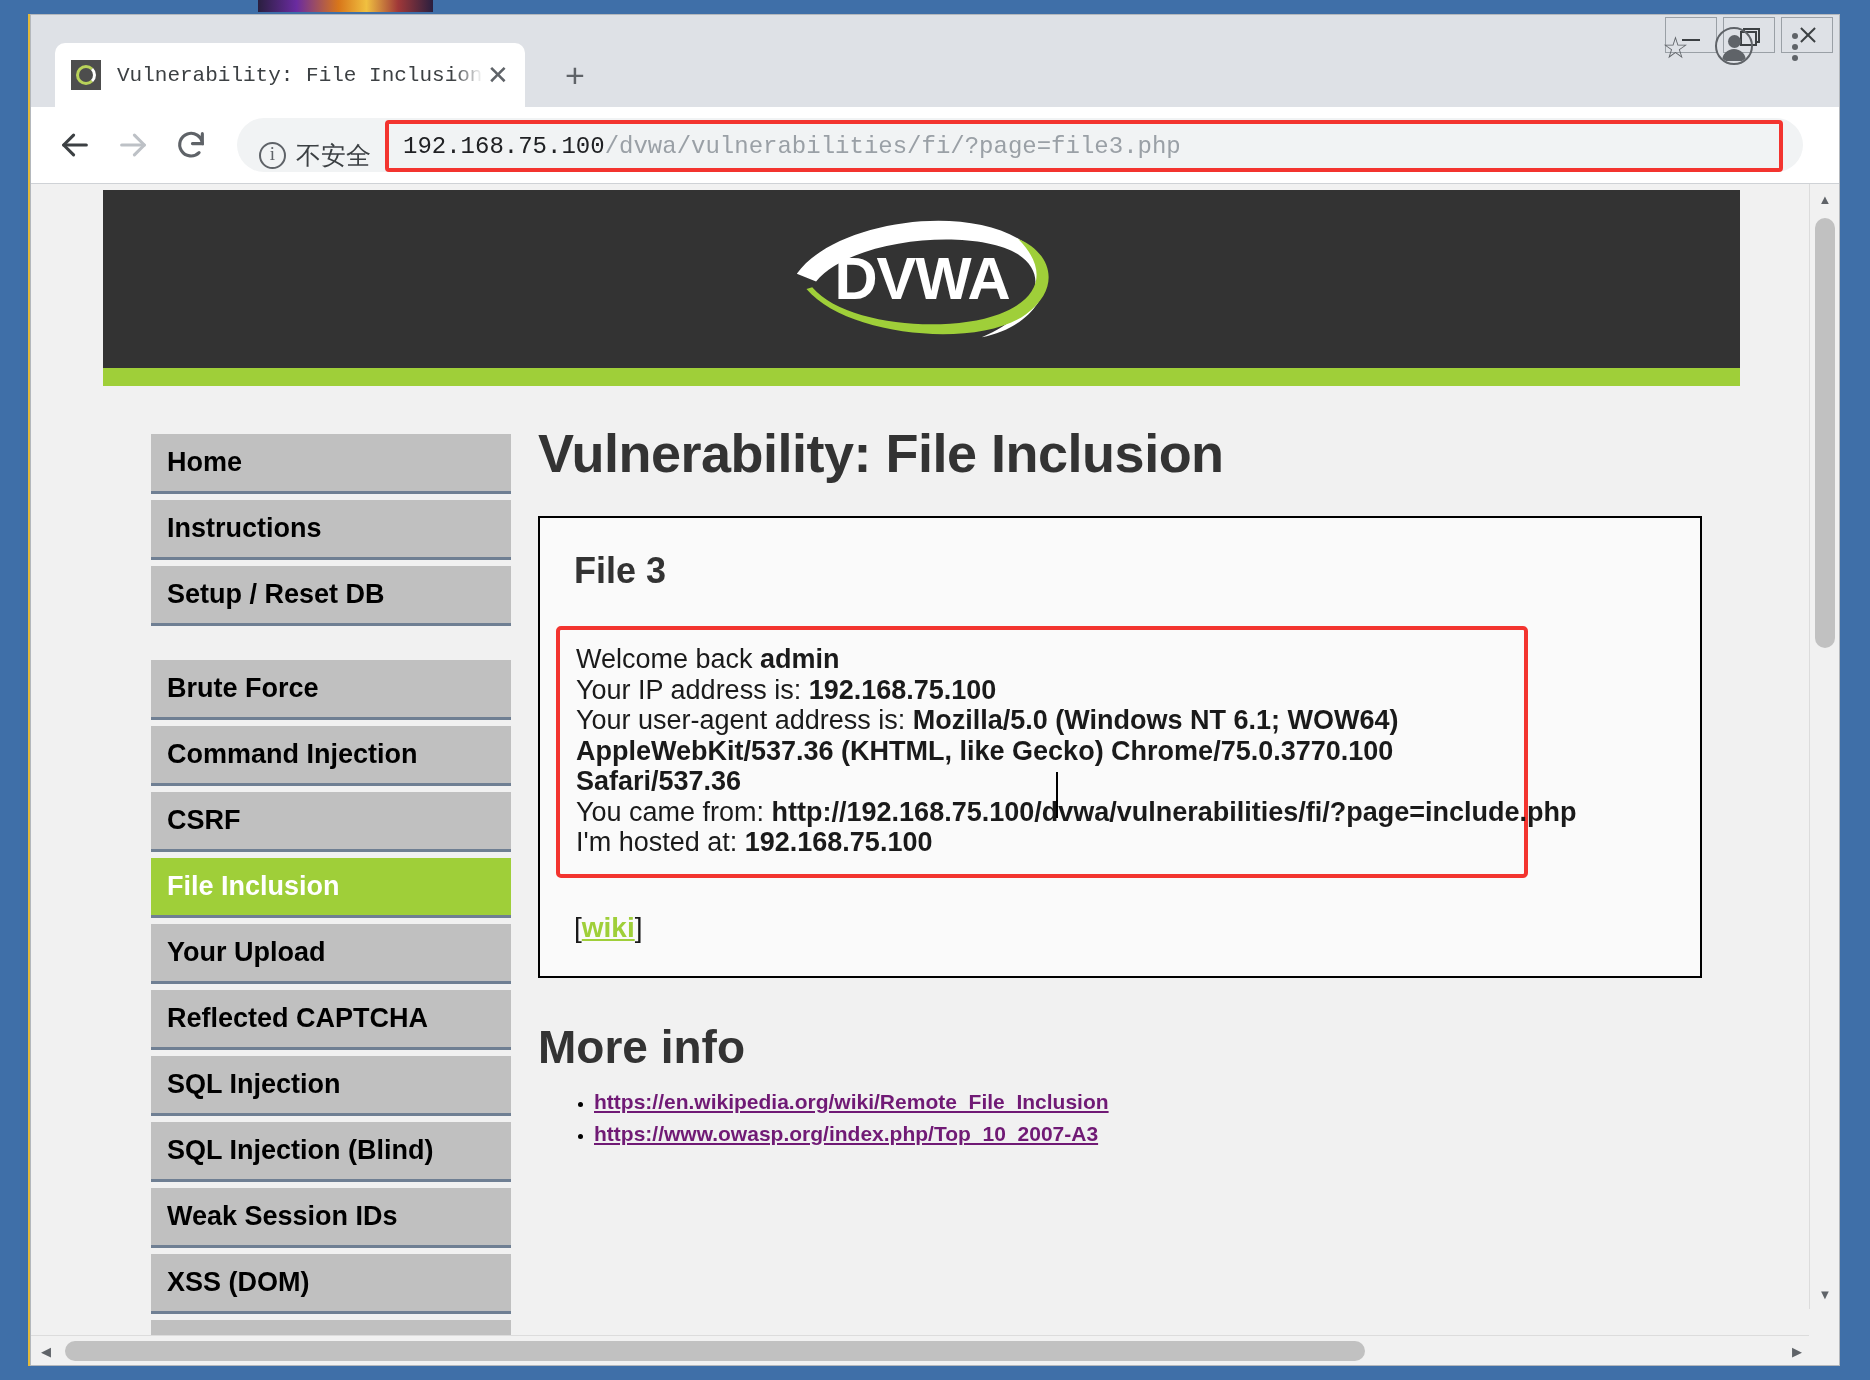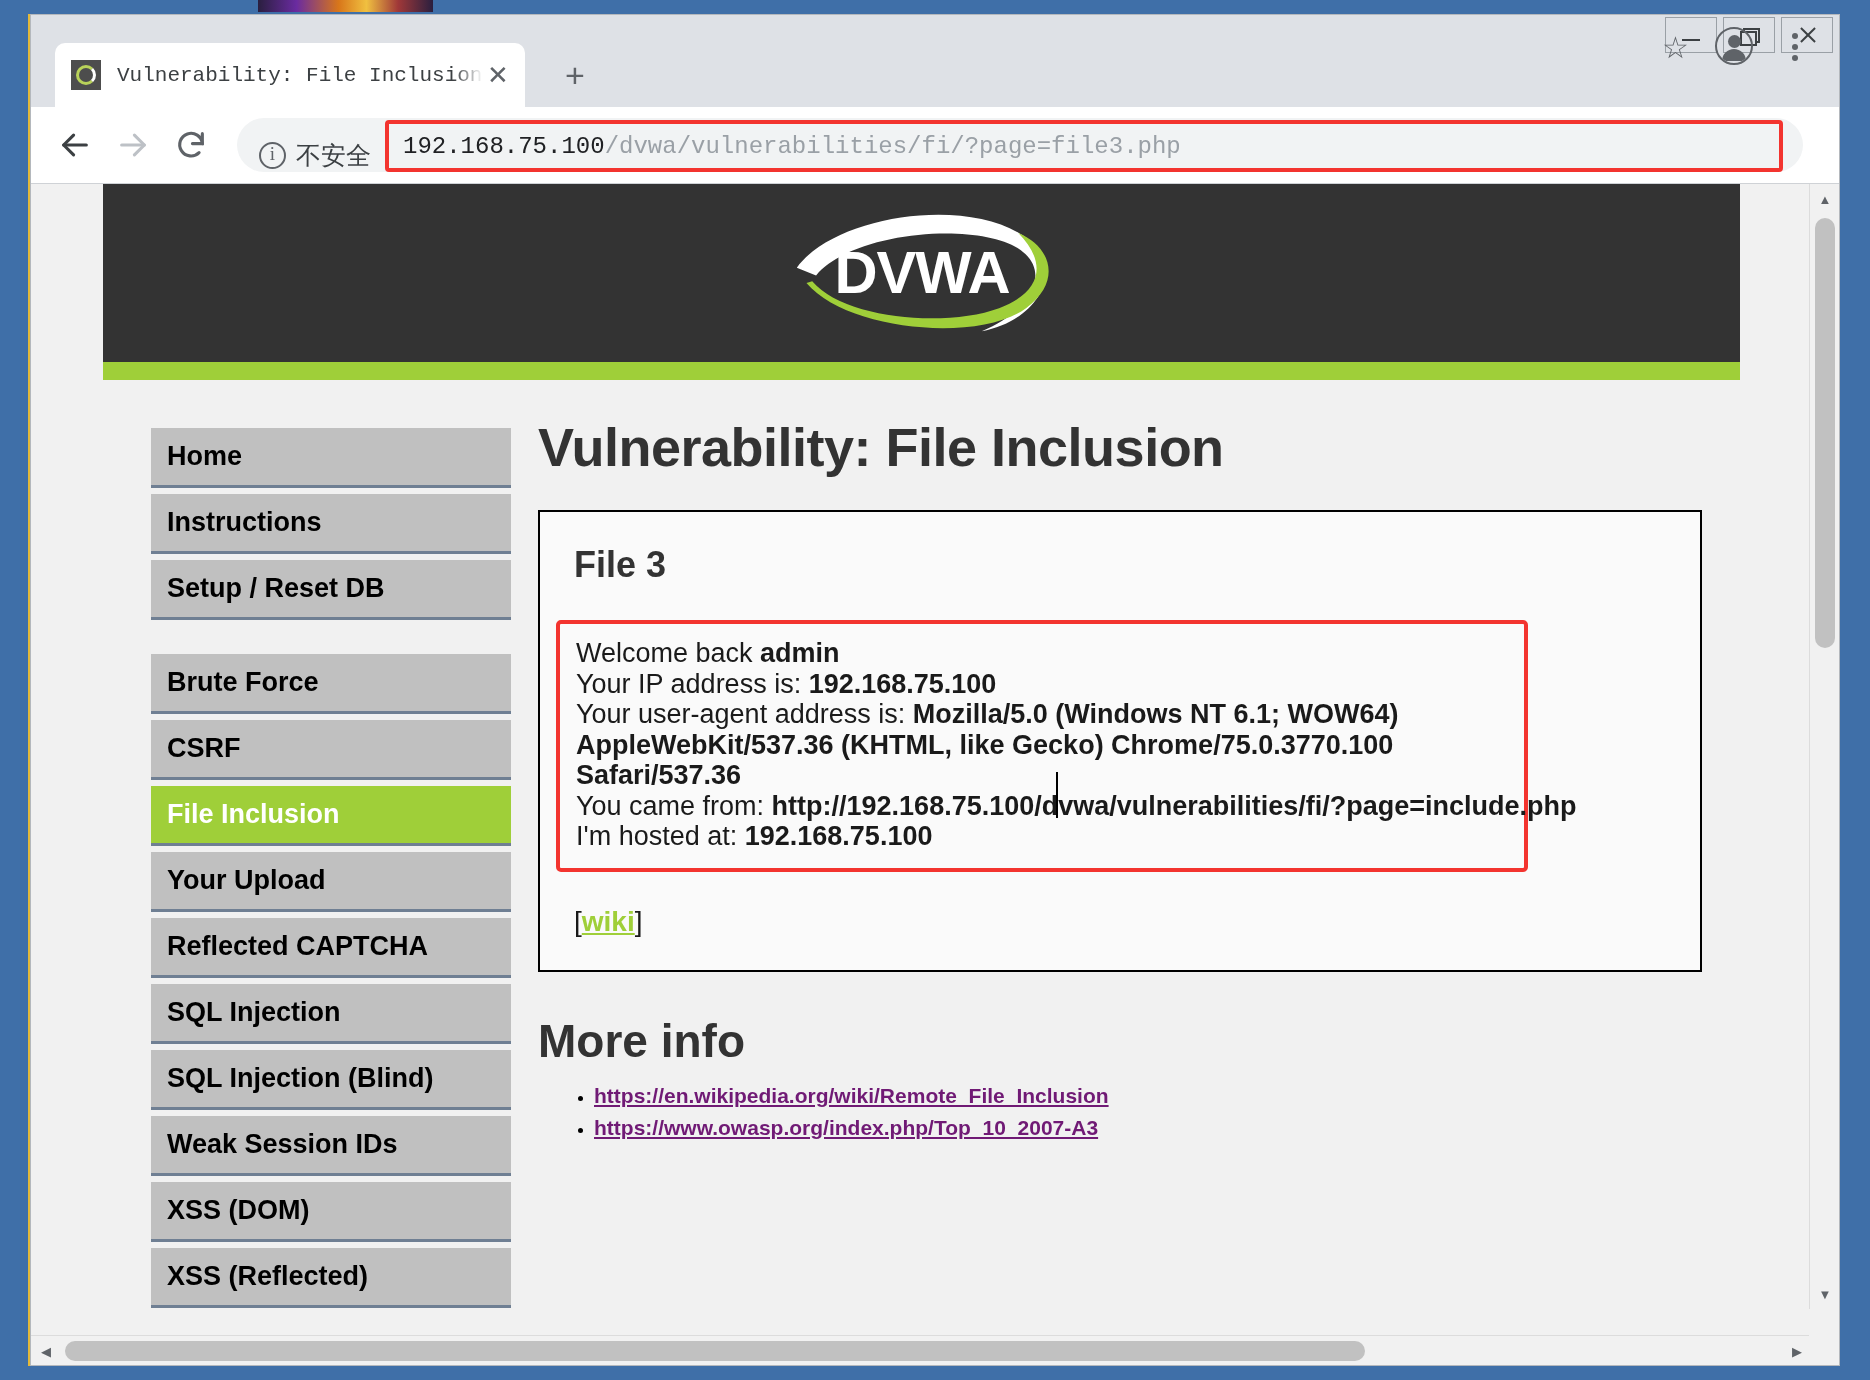--- a/index.html
+++ b/index.html
@@ -219,21 +219,21 @@
   
   .viewport {
     flex: 1 1 auto;
     position: relative;
     background: #f1f1f1;
     overflow: hidden;
     border-top: 1px solid #cfd2d6;
   }
   .page {
     position: absolute;
-    left: 0; top: 0;
+    left: 0; top: 6px;
     width: 1781px; height: 1125px;
     background: #f1f1f1;
   }
 
   
   .dvwa-header {
     margin: 0 72px 0 72px;
     height: 178px;
     background: #333333;
     position: relative;
@@ -486,20 +486,21 @@
         <div class="body-area">
 
           <div class="sidebar">
             <div class="menu-group">
               <div class="menu-item">Home</div>
               <div class="menu-item">Instructions</div>
               <div class="menu-item">Setup / Reset DB</div>
             </div>
             <div class="menu-group">
               <div class="menu-item">Brute Force</div>
+              <div class="menu-item">Command Injection</div>
               <div class="menu-item">CSRF</div>
               <div class="menu-item active">File Inclusion</div>
               <div class="menu-item">Your Upload</div>
               <div class="menu-item">Reflected CAPTCHA</div>
               <div class="menu-item">SQL Injection</div>
               <div class="menu-item">SQL Injection (Blind)</div>
               <div class="menu-item">Weak Session IDs</div>
               <div class="menu-item">XSS (DOM)</div>
               <div class="menu-item">XSS (Reflected)</div>
             </div>

